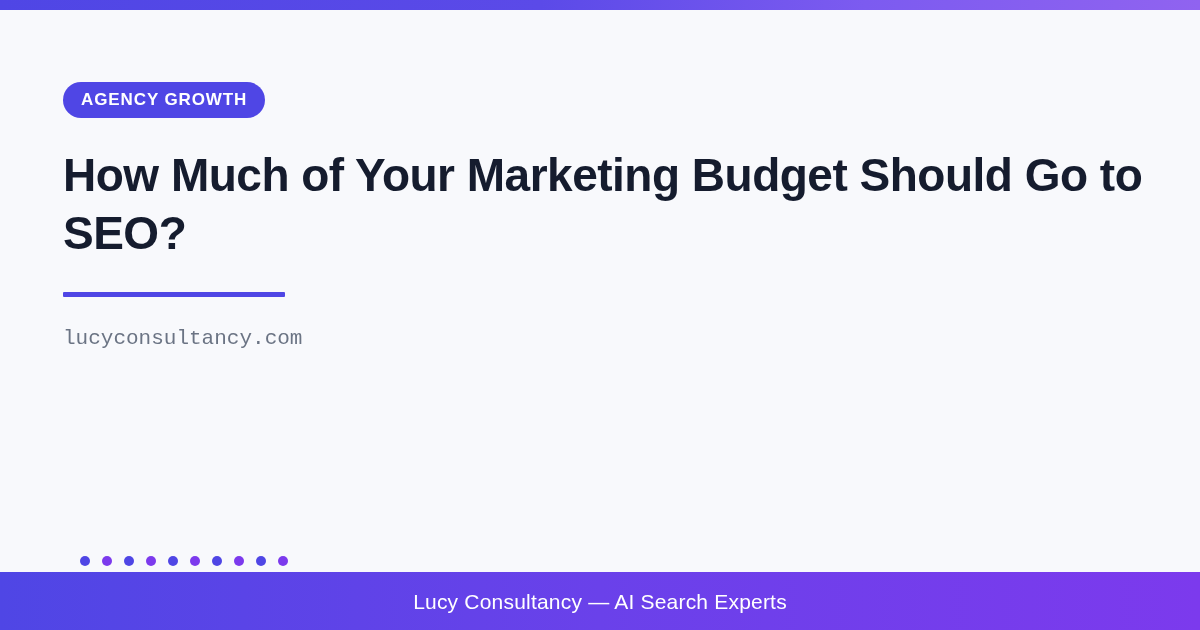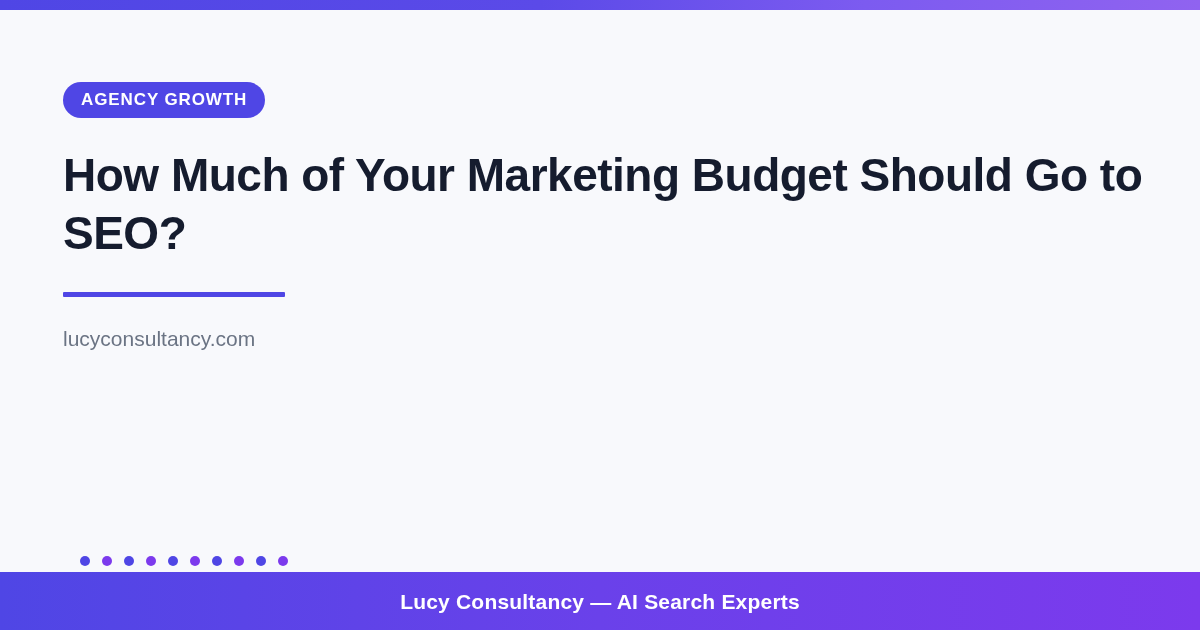--- a/index.html
+++ b/index.html
@@ -73,20 +73,21 @@
     background: #4f46e5;
     border-radius: 1px;
   }
 
   .site-url {
     margin-top: 29px;
     font-size: 21px;
     line-height: 26px;
     color: #6b7484;
     font-weight: normal;
+    font-family: Liberation Mono, monospace;
   }
 
   
   .dot-row {
     position: absolute;
     left: 80px;
     top: 556px;
     display: flex;
     gap: 12px;
     align-items: center;
@@ -105,21 +106,21 @@
     width: 1200px;
     height: 58px;
     background: linear-gradient(90deg, #4f46e5 0%, #6a41ea 50%, #7c3aed 100%);
     display: flex;
     align-items: center;
     justify-content: center;
   }
   .footer-text {
     color: #ffffff;
     font-size: 21px;
-    font-weight: bold;
+    font-weight: normal;
     letter-spacing: 0.2px;
     line-height: 1;
   }
 </style>
 </head>
 <body>
 
 <div class="og-card">
 
   <div class="top-strip"></div>

